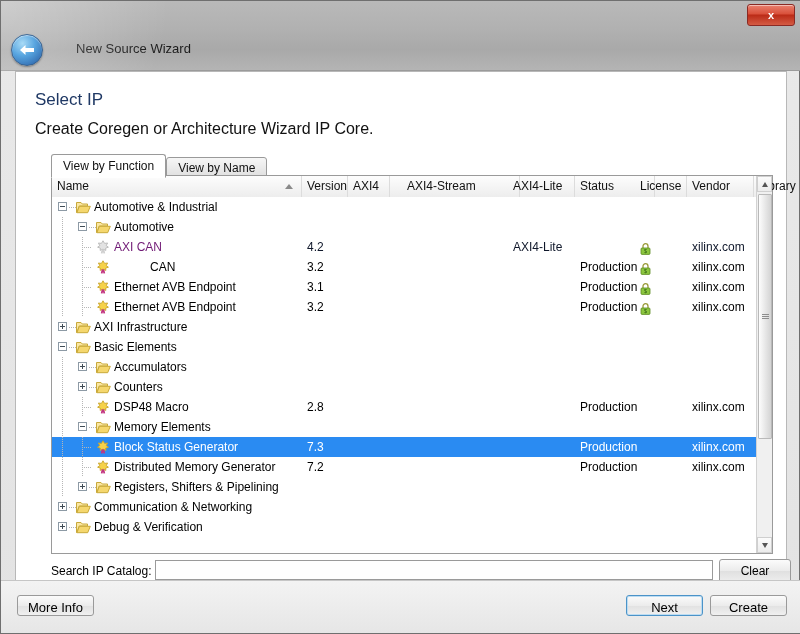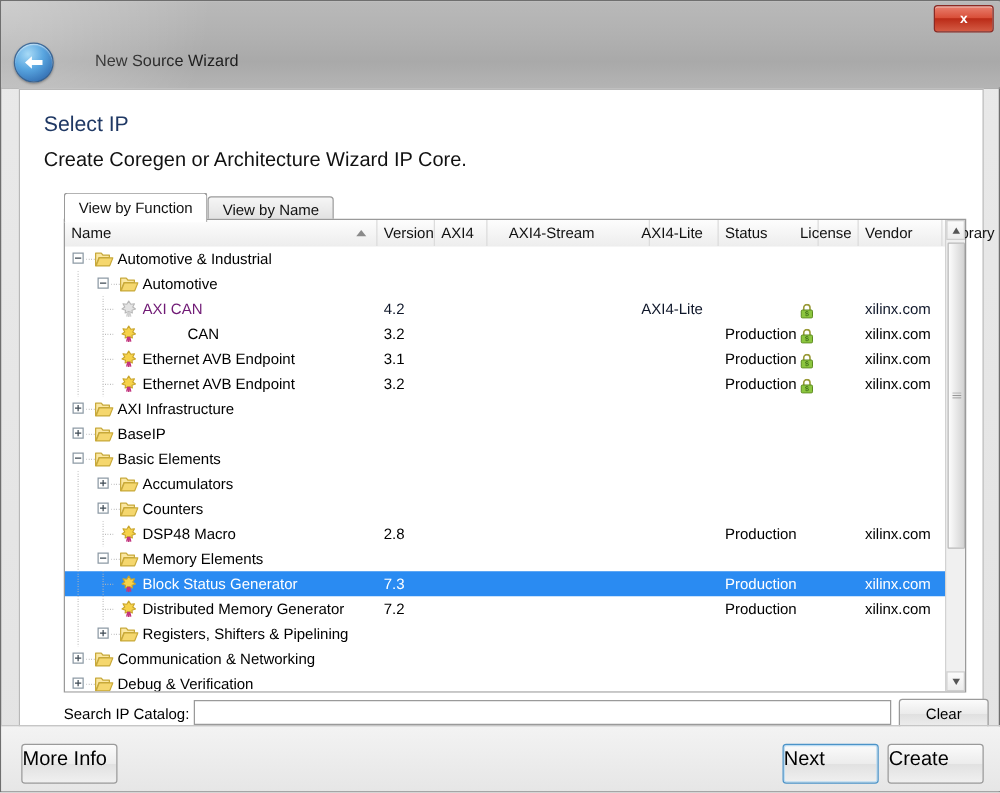--- a/index.html
+++ b/index.html
@@ -174,22 +174,22 @@
     background:linear-gradient(to bottom,#f4f4f4,#e7e7e7);box-sizing:border-box;cursor:pointer;
   }
   .chk-label{position:absolute;font-size:12px;}
   
   .footer{
     position:absolute;left:0;bottom:0;width:800px;height:52px;
     border-top:1px solid #c6c6c6;
     background:linear-gradient(to bottom,#f3f3f3,#e6e6e6);
   }
   .btn{
-    position:absolute;height:32px;line-height:24px;
-    border:1px solid #9a9a9a;border-radius:3px;font-size:16px;
+    position:absolute;height:21px;line-height:24px;text-align:center;
+    border:1px solid #9a9a9a;border-radius:3px;font-size:13px;
     background:linear-gradient(to bottom,#fbfbfb,#ececec 50%,#e1e1e1 51%,#f0f0f0);
     cursor:pointer;box-sizing:border-box;
   }
   .btn.default{
     border:1px solid #4b93c8;box-shadow:0 0 0 1px #bcdcf2 inset;
   }
 </style>
 </head>
 <body>
 
@@ -318,29 +318,20 @@
           <div class="row">
             <div class="twisty plus" style="left: 6px;"></div>
             <div class="elbow" style="left: 17px;"></div>
             <div class="folder" style="left: 24px;"><svg viewBox="0 0 15 13" style="width:15px;height:13px">
                 <path d="M0.5 11.5 L0.5 1.5 L5 1.5 L6.3 3 L11.5 3 L11.5 5 L3.2 5 L0.8 11.5 Z" fill="#fbe7a2" stroke="#c8a93a" stroke-width="1" stroke-linejoin="round"></path>
                 <path d="M3.4 5.3 L14.3 5.3 L11.7 11.7 L0.9 11.7 Z" fill="#f5d76e" stroke="#c8a93a" stroke-width="1" stroke-linejoin="round"></path>
               </svg></div>
             <div class="nm" style="left: 42px;">AXI Infrastructure</div>
           </div>
           <div class="row">
-            <div class="twisty plus" style="left: 6px;"></div>
-            <div class="elbow" style="left: 17px;"></div>
-            <div class="folder" style="left: 24px;"><svg viewBox="0 0 15 13" style="width:15px;height:13px">
-                <path d="M0.5 11.5 L0.5 1.5 L5 1.5 L6.3 3 L11.5 3 L11.5 5 L3.2 5 L0.8 11.5 Z" fill="#fbe7a2" stroke="#c8a93a" stroke-width="1" stroke-linejoin="round"></path>
-                <path d="M3.4 5.3 L14.3 5.3 L11.7 11.7 L0.9 11.7 Z" fill="#f5d76e" stroke="#c8a93a" stroke-width="1" stroke-linejoin="round"></path>
-              </svg></div>
-            <div class="nm" style="left: 42px;">BaseIP</div>
-          </div>
-          <div class="row">
             <div class="twisty" style="left: 6px;"></div>
             <div class="elbow" style="left: 17px;"></div>
             <div class="folder" style="left: 24px;"><svg viewBox="0 0 15 13" style="width:15px;height:13px">
                 <path d="M0.5 11.5 L0.5 1.5 L5 1.5 L6.3 3 L11.5 3 L11.5 5 L3.2 5 L0.8 11.5 Z" fill="#fbe7a2" stroke="#c8a93a" stroke-width="1" stroke-linejoin="round"></path>
                 <path d="M3.4 5.3 L14.3 5.3 L11.7 11.7 L0.9 11.7 Z" fill="#f5d76e" stroke="#c8a93a" stroke-width="1" stroke-linejoin="round"></path>
               </svg></div>
             <div class="nm" style="left: 42px;">Basic Elements</div>
           </div>
           <div class="row">
             <div class="guide" style="left: 10px;"></div>

